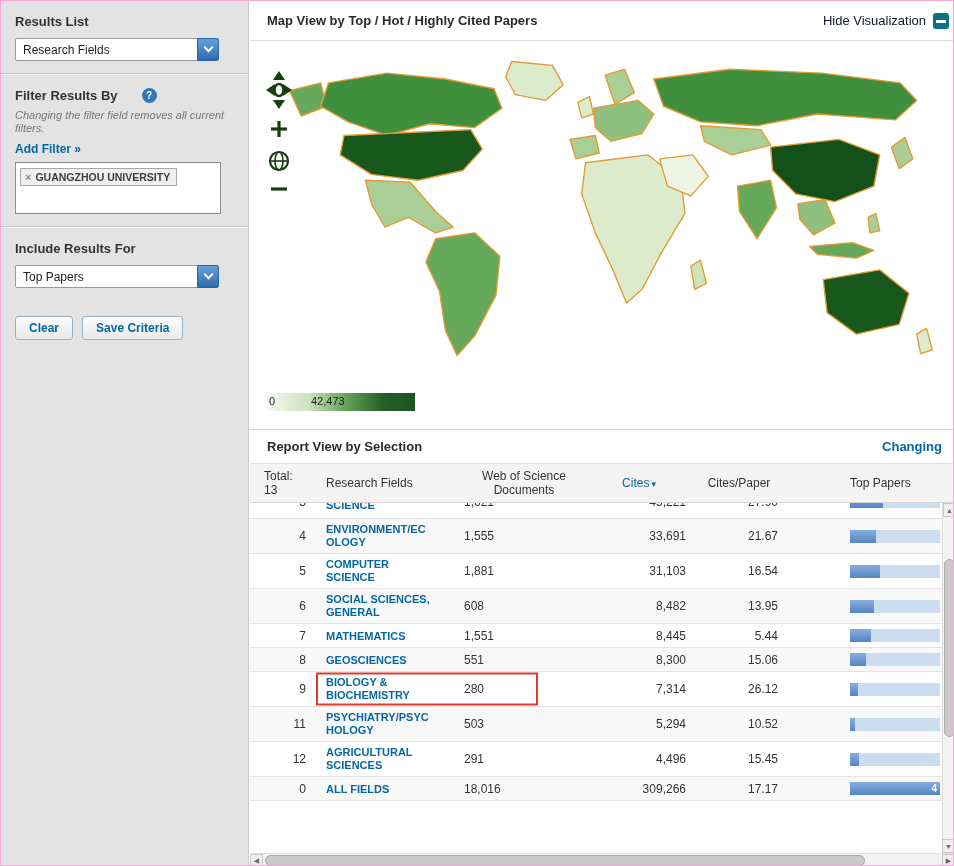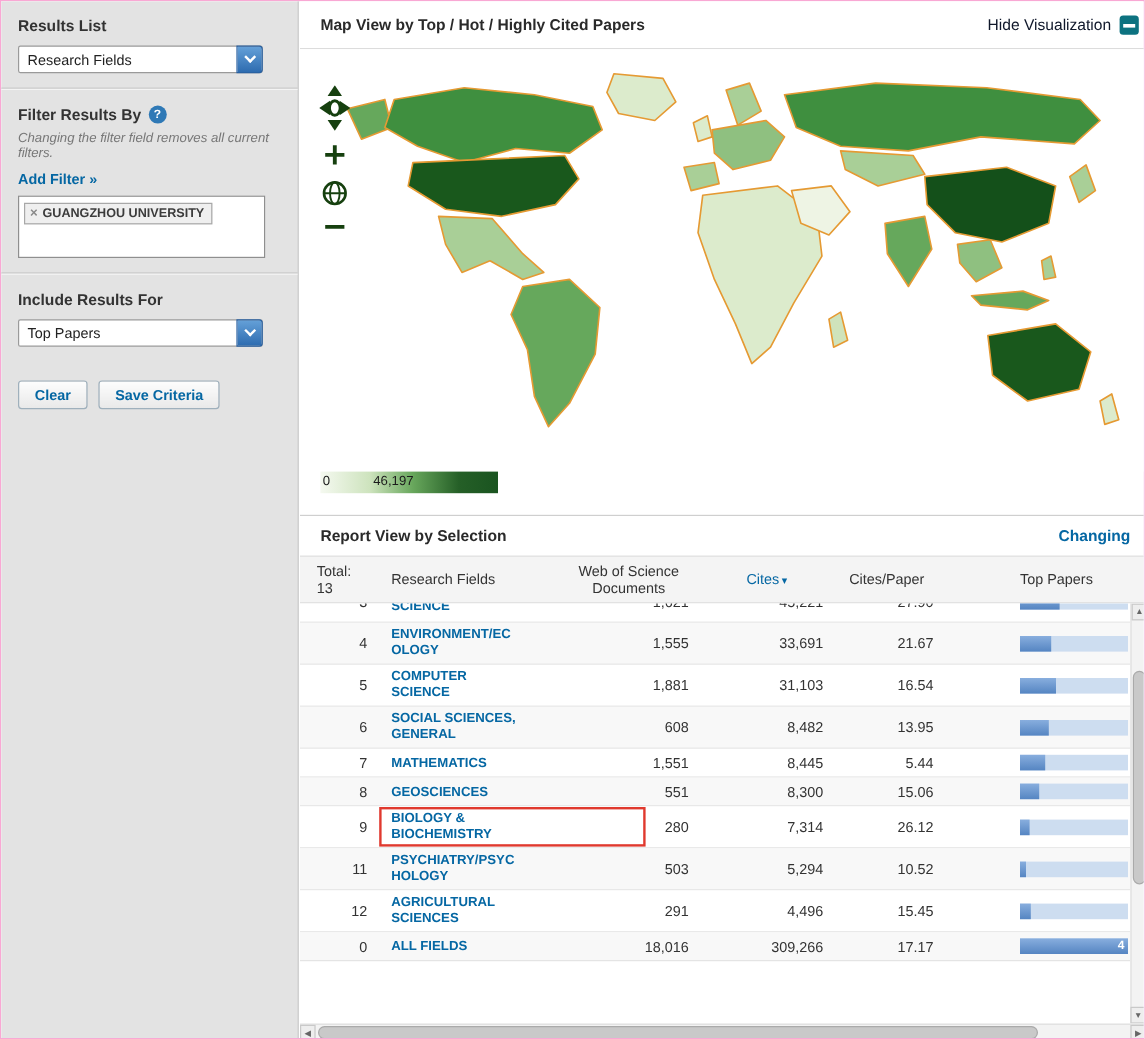--- a/index.html
+++ b/index.html
@@ -9,21 +9,21 @@
 
   
   .sidebar{position:absolute;left:0;top:0;width:248px;height:866px;background:#e3e3e3;border-right:1px solid #cbcbcb}
   .sb-section{padding:13px 14px 12px}
   .sb-title{font-size:13px;font-weight:bold;color:#333}
   .sb-sep{border-top:1px solid #c6c6c6;border-bottom:1px solid #f4f4f4;height:0}
   .dropdown{margin-top:9px;width:204px;height:23px;background:#fff;border:1px solid #9a9a9a;border-radius:2px;display:flex;align-items:center;position:relative;cursor:pointer}
   .dd-value{flex:1;font-size:12px;color:#222;padding-left:7px;white-space:nowrap}
   .dd-btn{width:22px;height:23px;margin-right:-1px;border-radius:0 3px 3px 0;background:linear-gradient(#64a0d8,#2e6cb0);display:flex;align-items:center;justify-content:center;border:1px solid #2a62a2}
   .chev{width:7px;height:7px;border-right:2px solid #fff;border-bottom:2px solid #fff;transform:rotate(45deg);margin-top:-4px}
-  .sb-title-row{display:flex;align-items:flex-start;gap:6px}
+  .sb-title-row{display:flex;align-items:flex-start;gap:24px}
   .help-icon{width:15px;height:15px;border-radius:50%;background:#2f79b6;color:#fff;font-size:10px;font-weight:bold;display:inline-flex;align-items:center;justify-content:center;cursor:pointer}
   .sb-note{font-size:11px;font-style:italic;color:#777;margin-top:6px;line-height:13px;width:212px}
   .sb-link{display:inline-block;margin-top:7px;font-size:12px;font-weight:bold;color:#0567a3;text-decoration:none;cursor:pointer}
   .filter-box{margin-top:5px;width:206px;height:52px;background:#fff;border:1px solid #8f8f8f;padding:4px}
   .filter-tag{display:inline-flex;align-items:center;gap:4px;border:1px solid #a8a8a8;background:#efefef;padding:2px 6px 2px 4px;font-size:10.5px;font-weight:bold;color:#3c3c3c;cursor:pointer}
   .tag-x{color:#8a8a8a;font-size:11px;font-weight:bold}
   .sb-buttons{padding:16px 14px;display:flex;gap:9px}
   .btn{font-family:inherit;font-size:12px;font-weight:bold;color:#0567a3;background:linear-gradient(#fdfdfd,#e9e9e9);border:1px solid #9fb0bc;border-radius:3px;padding:4px 13px;cursor:pointer}
 
   
@@ -58,21 +58,21 @@
   .sort-icon{font-size:9px;color:#0567a3;margin-left:2px}
 
   .tbody{position:relative;height:350px;overflow:hidden;background:#fff}
   .rows-wrap{width:692px;overflow:hidden;height:350px}
   .trow{display:flex;align-items:center;border-bottom:1px solid #e4e4e4;position:relative;padding:4px 0;min-height:24px;background:#fff}
   .rows-wrap .trow:nth-child(even){background:#f8f8f8}
   .c{font-size:12px;color:#333}
   .c.rank{width:64px;text-align:right;padding-right:8px}
   .c.fieldc{width:150px;padding-left:12px}
   .field-link{display:inline-block;width:104px;font-size:11px;line-height:13px;font-weight:bold;color:#0567a3;text-decoration:none;overflow-wrap:anywhere;cursor:pointer}
-  .c.docs{width:120px;text-align:right;padding-right:10px}
+  .c.docs{width:120px;padding-right:10px}
   .c.cites{width:110px;text-align:right;padding-right:8px}
   .c.cpp{width:90px;text-align:right;padding-right:6px}
   .c.top{flex:1;padding-left:66px}
   .bar{width:90px;height:13px;background:#cdddf0;position:relative}
   .fill{height:13px;background:linear-gradient(#88aede,#5585c2);position:relative}
   .barlabel{position:absolute;right:3px;top:0;font-size:10px;font-weight:bold;color:#fff;line-height:13px}
   .trow.partial{margin-top:-18px;height:34px}
   .trow.partial .fieldc{align-self:flex-end;padding-bottom:2px}
   .hl-box{display:none;position:absolute;left:66px;top:50%;transform:translateY(-50%);width:222px;height:33px;border:2px solid #e0392e;pointer-events:none}
   .trow.highlighted .hl-box{display:block}
@@ -196,21 +196,21 @@
           <path d="M636 104 L650 94 L658 116 L644 126 Z" fill="#a9cf97"></path>
           <path d="M566 240 L624 230 L654 254 L644 286 L600 296 L570 274 Z" fill="#19581c"></path>
           <path d="M662 296 L672 290 L678 312 L666 316 Z" fill="#dcebcc"></path>
         </g>
       </svg>
     </div>
 
     <div class="legend">
       <div class="legend-bar">
         <span class="lg-min">0</span>
-        <span class="lg-max">46,197</span>
+        <span class="lg-max">42,473</span>
       </div>
     </div>
 
     <div class="report-header">
       <span class="report-title">Report View by Selection</span>
       <a class="customize-link">Changing</a>
     </div>
 
     <div class="thead">
       <div class="col-rank">

